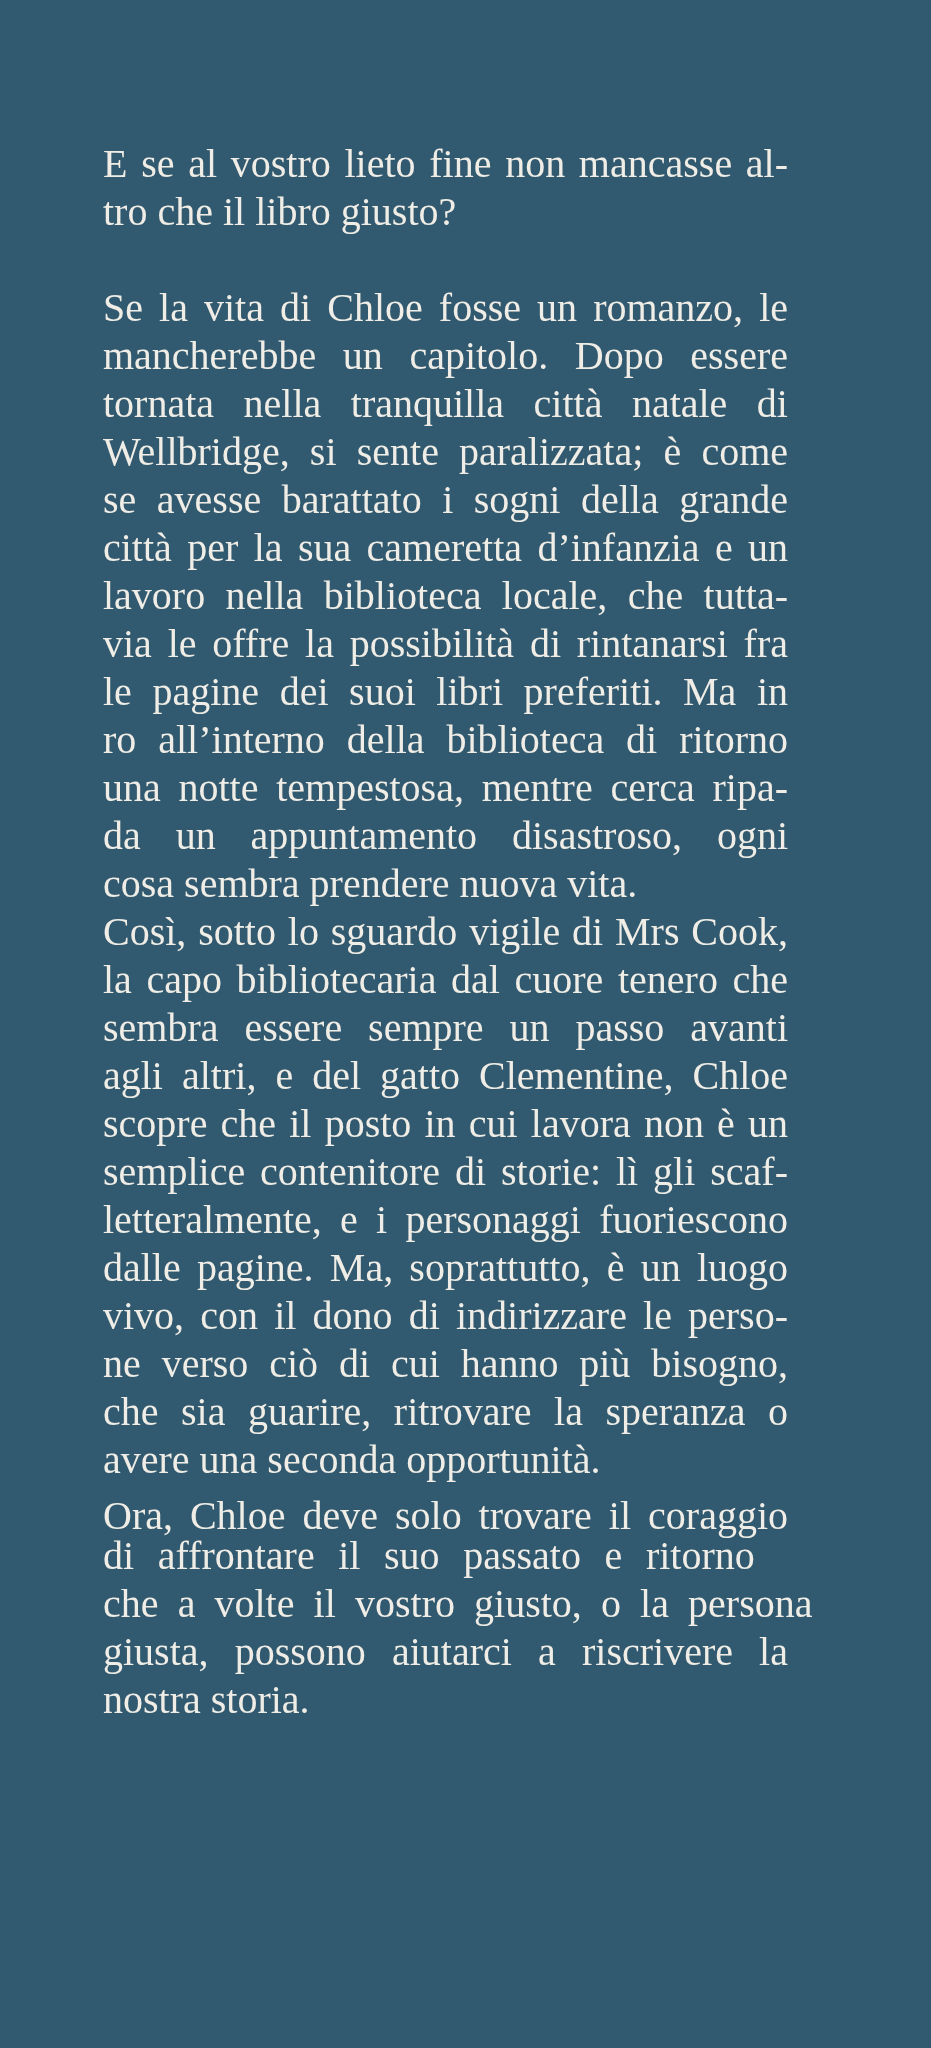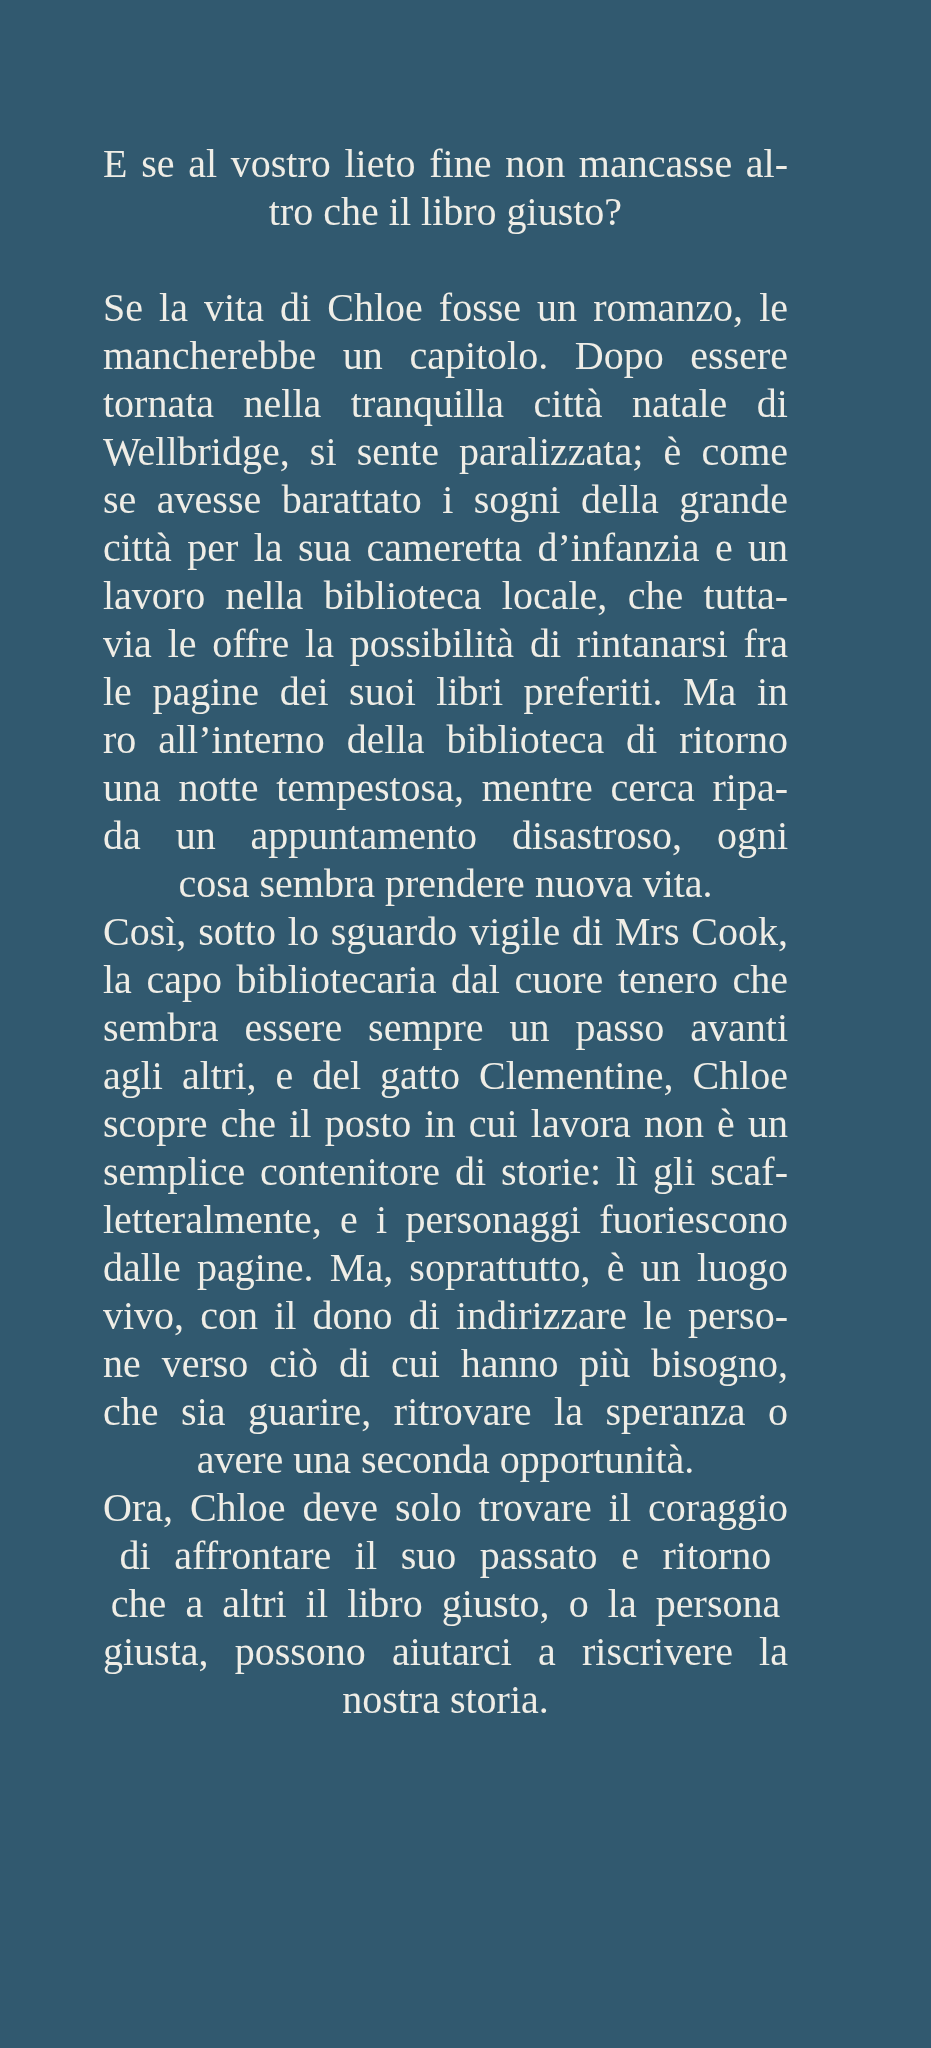--- a/index.html
+++ b/index.html
@@ -30,21 +30,20 @@
   }
   .paragraph {
     margin: 0;
   }
   .paragraph.gap-after {
     margin-bottom: 48px;
   }
   .line {
     height: 48px;
     overflow: visible;
-    text-align: center;
   }
   .line > span {
     display: inline-block;
     white-space: nowrap;
     transform-origin: left center;
   }
 </style>
 </head>
 <body>
 
@@ -77,20 +76,20 @@
         <div class="line justified"><span style="word-spacing: 3.17px; transform: none;">scopre che il posto in cui lavora non è un</span></div>
         <div class="line justified"><span style="word-spacing: 4.94px; transform: none;">semplice contenitore di storie: lì gli scaf-</span></div>
         <div class="line justified"><span style="word-spacing: 8.25px; transform: none;">letteralmente, e i personaggi fuoriescono</span></div>
         <div class="line justified"><span style="word-spacing: 6.23px; transform: none;">dalle pagine. Ma, soprattutto, è un luogo</span></div>
         <div class="line justified"><span style="word-spacing: 6.14px; transform: none;">vivo, con il dono di indirizzare le perso-</span></div>
         <div class="line justified"><span style="word-spacing: 10.89px; transform: none;">ne verso ciò di cui hanno più bisogno,</span></div>
         <div class="line justified"><span style="word-spacing: 12.55px; transform: none;">che sia guarire, ritrovare la speranza o</span></div>
         <div class="line"><span style="word-spacing: 0px; transform: none;">avere una seconda opportunità.</span></div>
       </div>
       <div class="paragraph">
-        <div class="line justified"><span style="word-spacing: 6.98px; transform: none;">Ora, Chloe deve solo trovare il coraggio</span></div>
+        <div class="line justified"><span style="word-spacing: 6.98px; transform: none; margin-top: 8px;">Ora, Chloe deve solo trovare il coraggio</span></div>
         <div class="line justified"><span style="word-spacing: 13.59px; transform: none;">di affrontare il suo passato e ritorno</span></div>
-        <div class="line justified"><span style="word-spacing: 9.12px; transform: none;">che a altri il libro giusto, o la persona</span></div>
+        <div class="line justified"><span style="word-spacing: 9.12px; transform: none;">che a volte il vostro giusto, o la persona</span></div>
         <div class="line justified"><span style="word-spacing: 16.15px; transform: none;">giusta, possono aiutarci a riscrivere la</span></div>
         <div class="line"><span style="word-spacing: 0px; transform: none;">nostra storia.</span></div>
       </div>
     </div>
 </div>
 
 </body></html>

